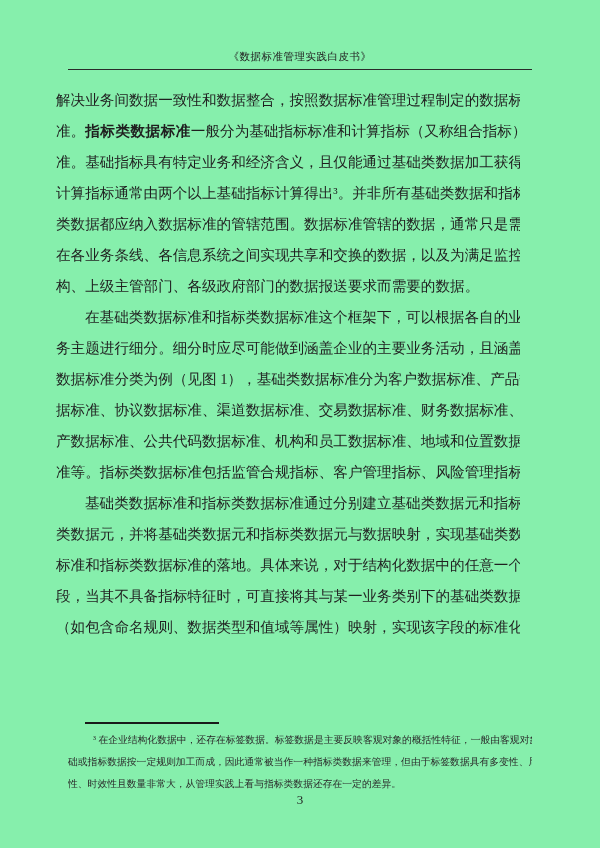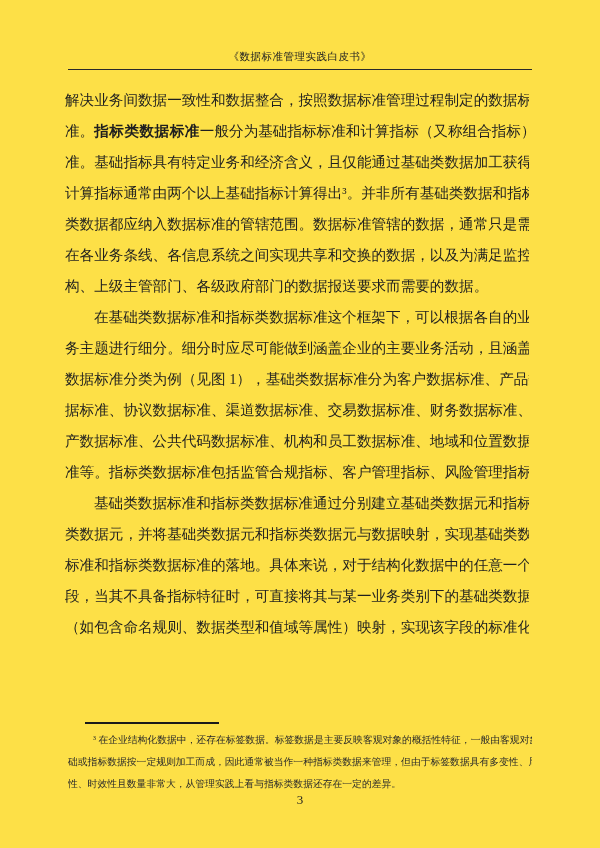--- a/index.html
+++ b/index.html
@@ -4,21 +4,21 @@
 <style>
   html, body {
     margin: 0;
     padding: 0;
     background: #ffffff;
   }
   .page {
     position: relative;
     width: 600px;
     height: 848px;
-    background: #fde047;
+    background: #86efac;
     font-family: "Liberation Serif", "DejaVu Serif", serif;
     color: #1f1f1f;
     overflow: hidden;
   }
   
   .header-title {
     position: absolute;
     top: 50px;
     left: 68px;
     width: 464px;
@@ -31,21 +31,21 @@
     position: absolute;
     top: 69px;
     left: 68px;
     width: 464px;
     border-top: 1.5px solid #2a2a2a;
   }
   
   .body-text {
     position: absolute;
     top: 85px;
-    left: 65px;
+    left: 56px;
     width: 464px;
     font-size: 14.6px;
   }
   .line {
     height: 31px;
     line-height: 31px;
     white-space: nowrap;
     text-align: justify;
     text-align-last: justify;
     overflow: hidden;

